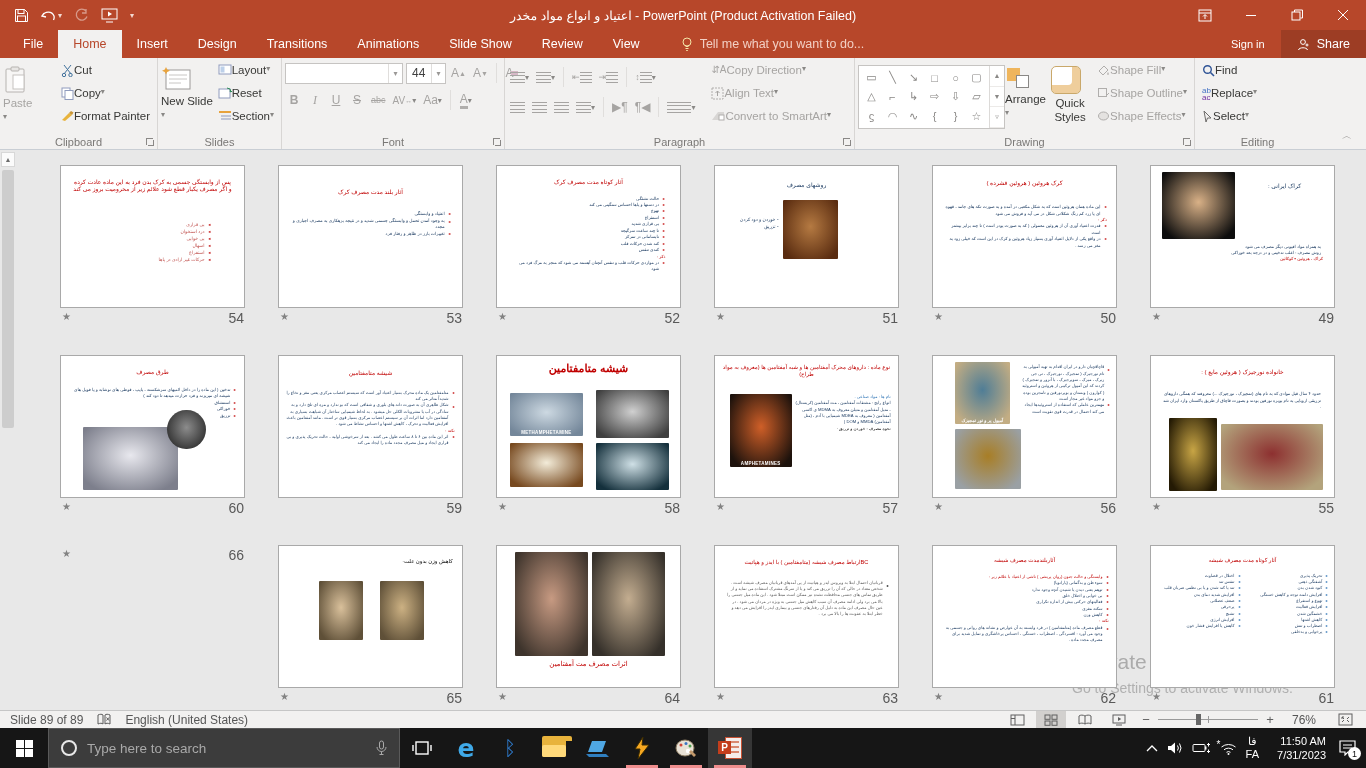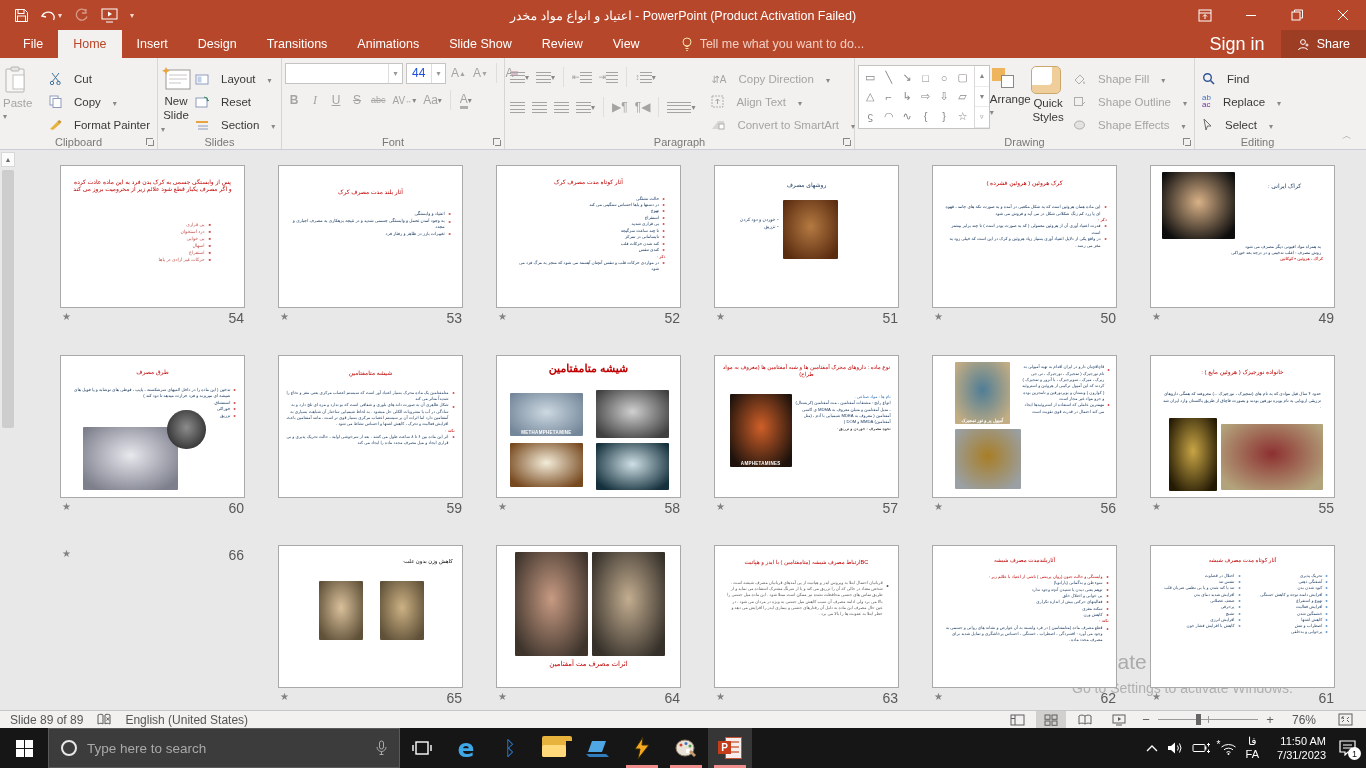--- a/index.html
+++ b/index.html
@@ -18,34 +18,34 @@
 .wincontrols{margin-left:auto;display:flex;height:30px;z-index:2}
 .wincontrols .wc{width:46px;height:30px;display:flex;align-items:center;justify-content:center}
 
 
 .tabrow{position:absolute;left:0;top:30px;width:1366px;height:28px;background:#B7472A;display:flex;align-items:stretch;color:#fff}
 .tabs{display:flex;padding-left:8px}
 .tab{padding:0 15px;display:flex;align-items:center;font-size:12.5px;color:#fff;white-space:nowrap}
 .tab.active{background:#F2F1F0;color:#B7472A}
 .tellme{display:flex;align-items:center;gap:7px;margin-left:26px;font-size:12.5px;color:#f2cfc4}
 .tabrow-right{margin-left:auto;display:flex;align-items:stretch}
-.signin{display:flex;align-items:center;font-size:18px;padding:0 16px}
+.signin{display:flex;align-items:center;font-size:11px;padding:0 16px}
 .sharebox{display:flex;align-items:center;gap:7px;background:rgba(0,0,0,.14);padding:0 16px;font-size:12.5px}
 
 
 .ribbon{position:absolute;left:0;top:58px;width:1366px;height:92px;background:#F2F1F0;border-bottom:1px solid #C9CED4;display:flex}
 .grp{position:relative;height:100%;padding:3px 3px 16px 3px;border-right:1px solid #D8D6D4;display:flex;align-items:flex-start}
 .grp-label{position:absolute;bottom:1px;left:0;right:0;text-align:center;font-size:11px;color:#7A7876}
 .dlg{position:absolute;right:2px;bottom:2px;width:10px;height:10px}
 .dlg:before{content:"";position:absolute;left:1px;top:1px;width:6px;height:6px;border-left:1px solid #8a8886;border-top:1px solid #8a8886}
 .dlg:after{content:"";position:absolute;right:1px;bottom:1px;width:5px;height:5px;border-right:1px solid #8a8886;border-bottom:1px solid #8a8886}
 .bigbtn{width:54px;height:72px;display:flex;flex-direction:column;align-items:flex-start;gap:2px;font-size:11.5px;color:#383836;text-align:center;padding-top:5px;line-height:1.25}
 .bigbtn.dis{color:#A6A4A2}
 .vcol{display:flex;flex-direction:column;justify-content:flex-start;gap:2px;padding-top:3px}
-.sb{display:flex;align-items:flex-end;gap:12px;height:21px;font-size:11.5px;color:#383836;padding:0 4px;white-space:nowrap}
+.sb{display:flex;align-items:flex-start;gap:0;height:21px;font-size:11.5px;color:#383836;padding:0 4px;white-space:nowrap}
 .sb.dis{color:#A6A4A2}
 .dd{font-size:8px;color:#8a8886}
 .combo{height:21px;background:#fff;border:1px solid #C6C4C2;display:flex;align-items:center;justify-content:space-between;padding-left:5px;color:#6d6b69;font-size:12px}
 .combo .ca{width:14px;height:100%;border-left:1px solid #E0DEDC;display:flex;align-items:center;justify-content:center;color:#9a9896;font-size:8px}
 .frow{display:flex;align-items:center;gap:3px;height:24px}
 .glyphbtn{min-width:18px;height:20px;display:flex;align-items:center;justify-content:center;font-size:12px;color:#A6A4A2;padding:0 2px}
 .lns{width:15px;height:11px;background:repeating-linear-gradient(to bottom,#A6A4A2 0 1px,transparent 1px 3.4px)}
 .lns.sm{width:12px}
 .vsep{width:1px;height:20px;background:#E0DEDC;margin:0 3px}
 .shapes-box{width:178px;height:64px;background:#fff;border:1px solid #C6C4C2;margin-top:4px;display:flex}
@@ -314,21 +314,21 @@
       <div class="grp-label">Slides</div>
     </div>
 
     <div class="grp" style="width:223px;flex-direction:column">
       <div class="frow">
         <div class="combo" style="width:118px">
           <span></span>
           <span class="ca">▾</span>
         </div>
         <div class="combo" style="width:40px">
-          <span style="color:#1d4ed8">44</span>
+          <span style="color:#404040">44</span>
           <span class="ca">▾</span>
         </div>
         <span class="glyphbtn">A<sup style="font-size:7px">▲</sup></span>
         <span class="glyphbtn">A<sup style="font-size:7px">▼</sup></span>
         <span class="vsep"></span>
         <span class="glyphbtn">A<span style="font-size:8px;background:#D8B9C8;display:inline-block;width:7px;height:5px;margin-left:-2px"></span></span>
       </div>
       <div class="frow" style="margin-top:3px">
         <span class="glyphbtn" style="font-weight:bold">B</span>
         <span class="glyphbtn" style="font-style:italic;font-family:'Liberation Serif',serif">I</span>

